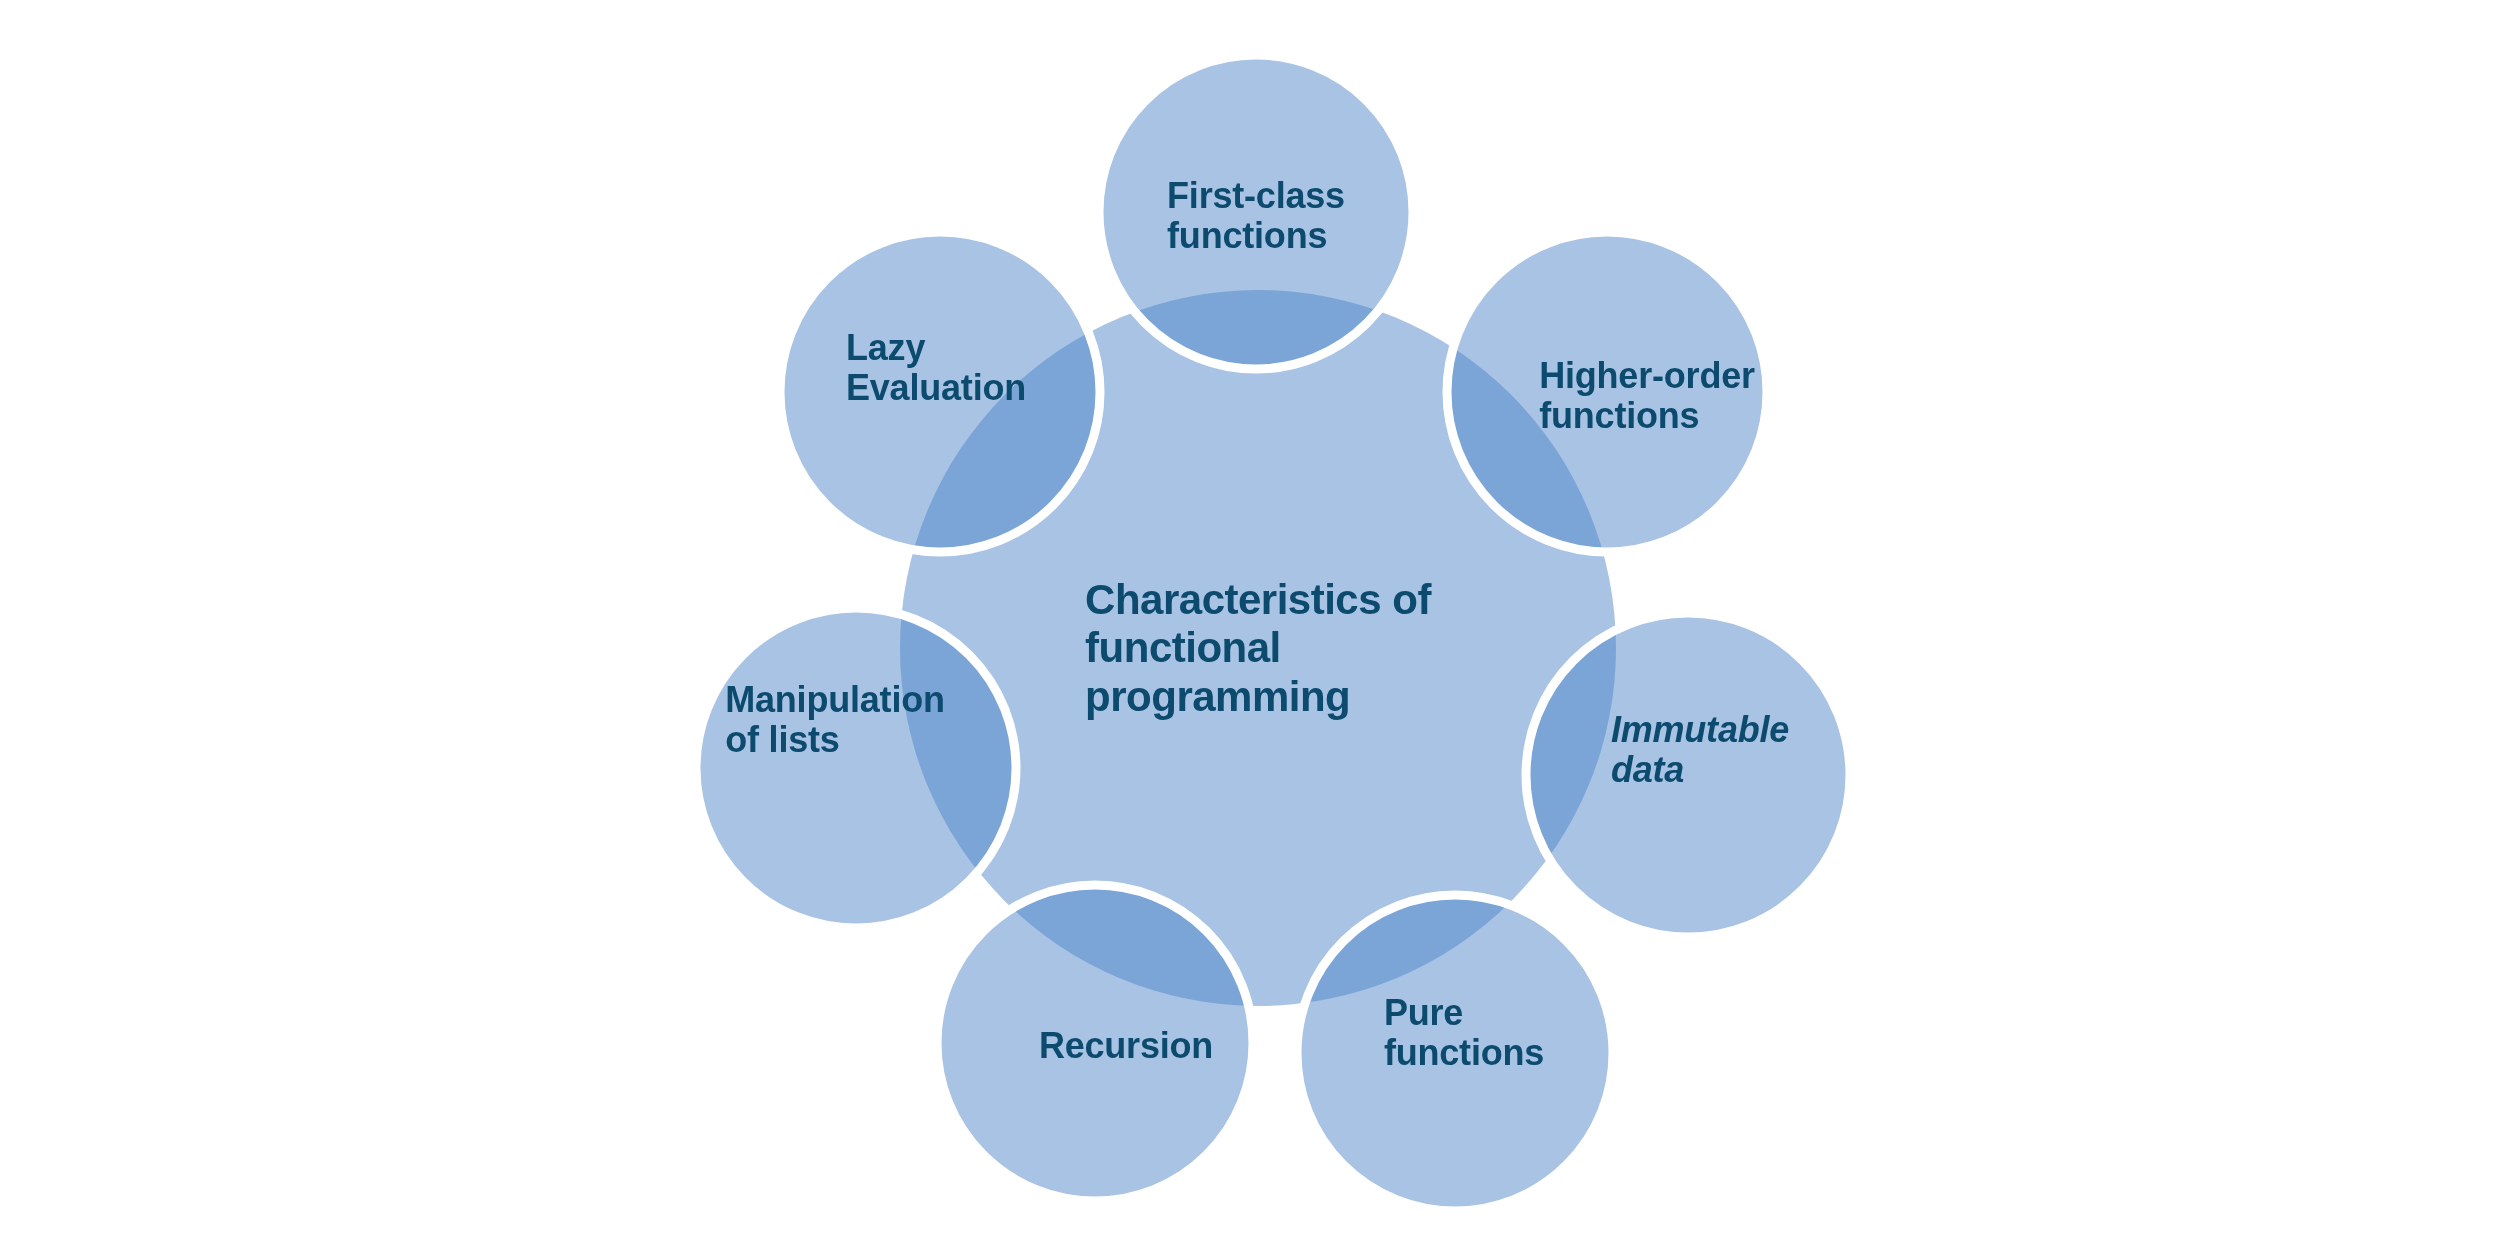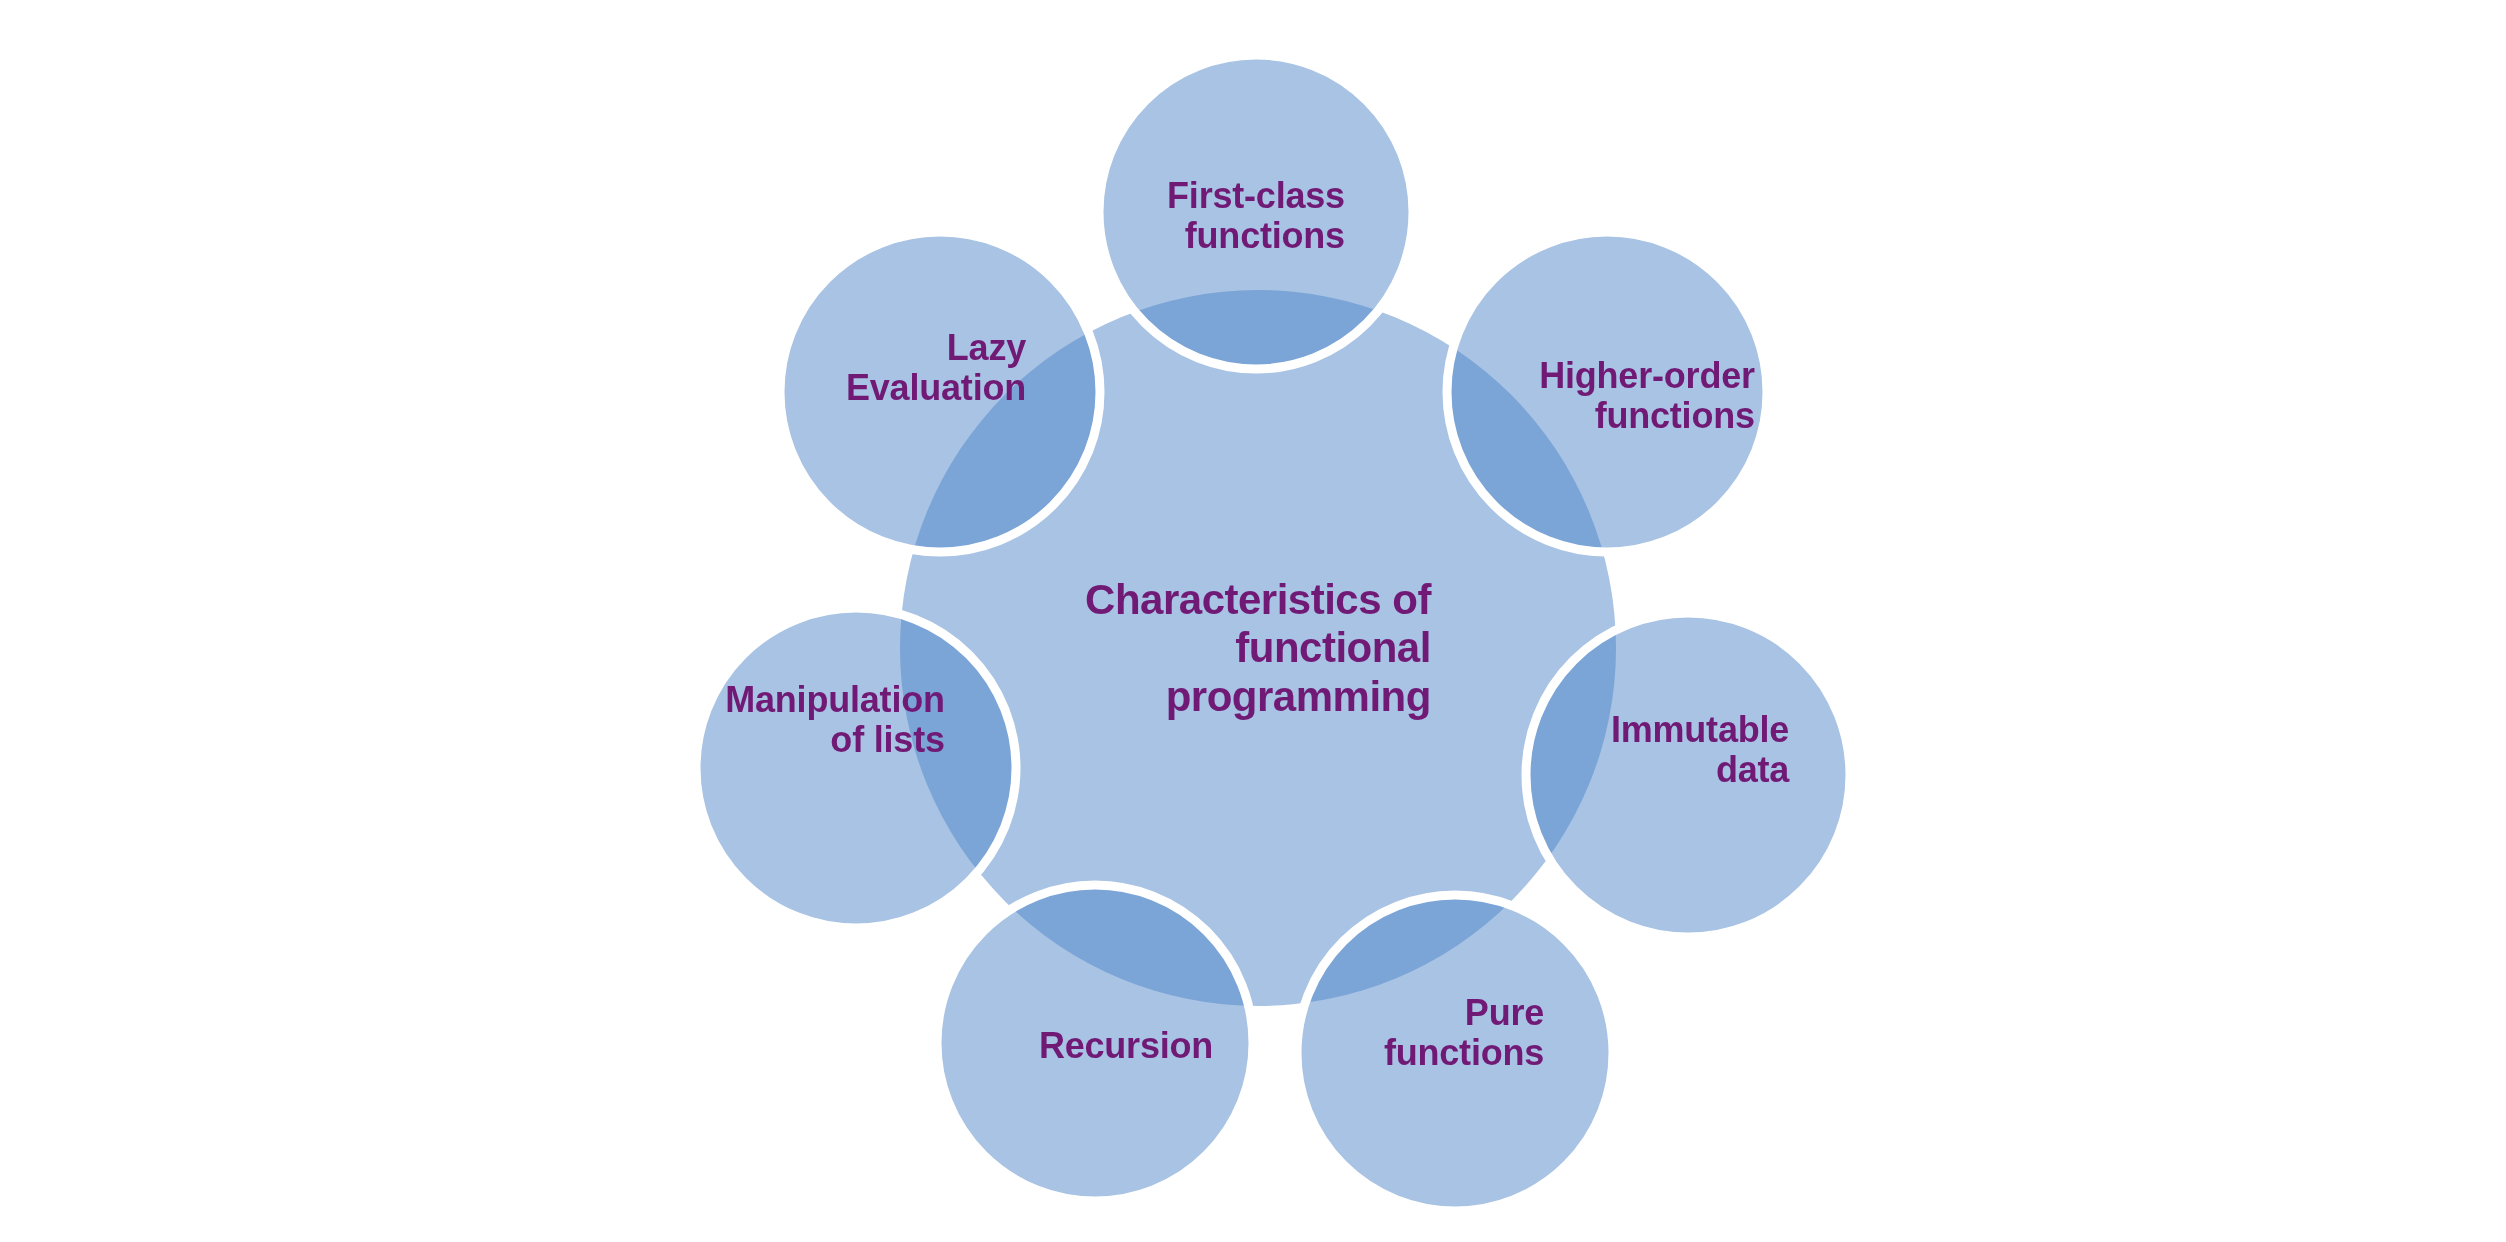--- a/index.html
+++ b/index.html
@@ -31,24 +31,24 @@
   .label-layer {
     position: absolute;
     left: 0;
     top: 0;
     width: 2506px;
     height: 1242px;
     pointer-events: none;
   }
   .node-label {
     position: absolute;
-    text-align: right;
+    text-align: left;
     font-family: "Liberation Sans", sans-serif;
     font-weight: bold;
-    color: #701a75;
+    color: #0c4a6e;
     line-height: 1.12;
     transform: translate(-50%, -50%);
     white-space: pre-line;
     letter-spacing: -0.2px;
   }
   .satellite-label {
     font-size: 36px;
   }
   .center-label {
     font-size: 42px;
@@ -118,21 +118,21 @@
   </svg>
 
   <div class="label-layer">
     <div class="node-label center-label" id="center-label" style="left: 1258px; top: 648px;">Characteristics of
 functional
 programming</div>
   <div class="node-label satellite-label" style="left: 1256px; top: 216px;">First-class
 functions</div>
       <div class="node-label satellite-label" style="left: 1618px; top: 396px; margin-left: 29px;">Higher-order
 functions</div>
-      <div class="node-label satellite-label" style="left: 1700px; top: 750px;">Immutable
+      <div class="node-label satellite-label" style="left: 1700px; top: 750px; font-style: italic;">Immutable
 data</div>
       <div class="node-label satellite-label" style="left: 1464px; top: 1033px;">Pure
 functions</div>
       <div class="node-label satellite-label" style="left: 1126px; top: 1046px;">Recursion</div>
       <div class="node-label satellite-label" style="left: 835px; top: 720px;">Manipulation
 of lists</div>
       <div class="node-label satellite-label" style="left: 936px; top: 368px;">Lazy
 Evaluation</div>
     </div>
 

